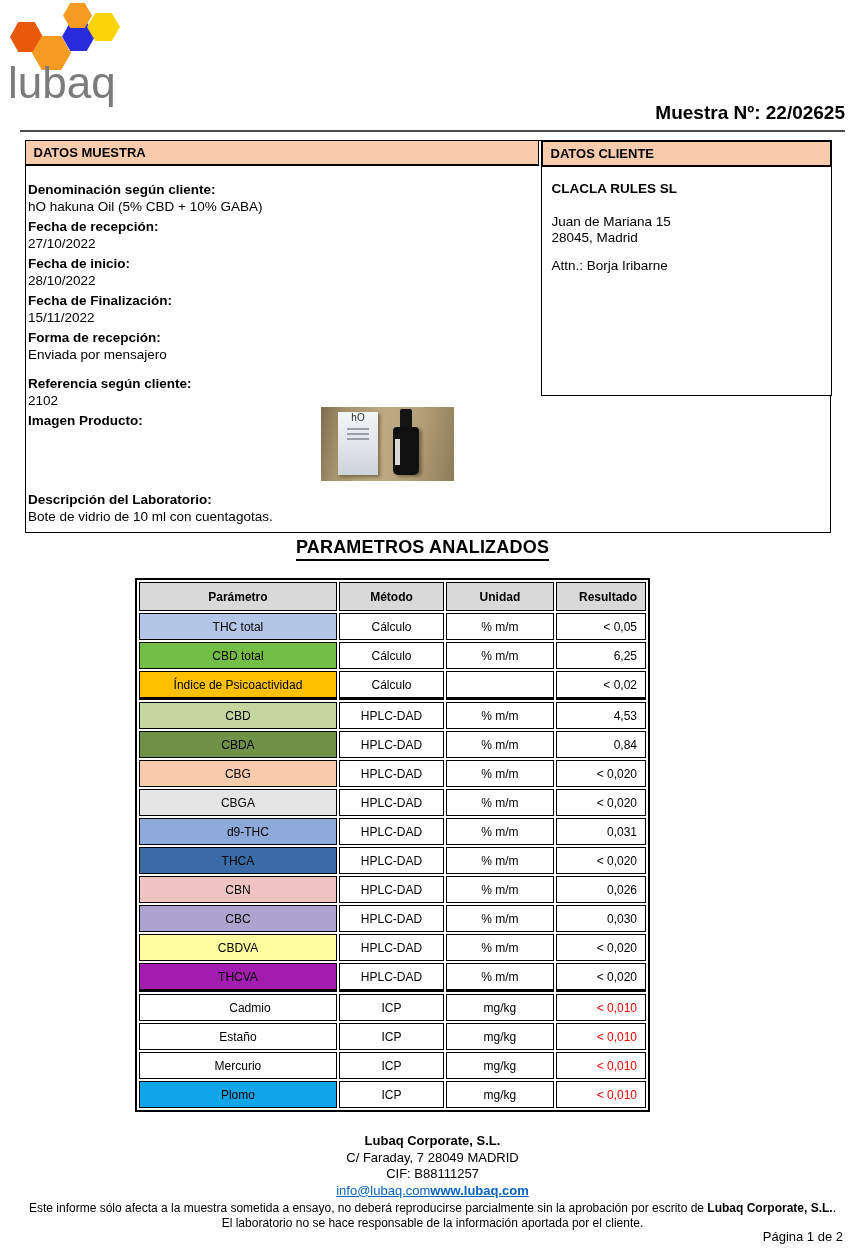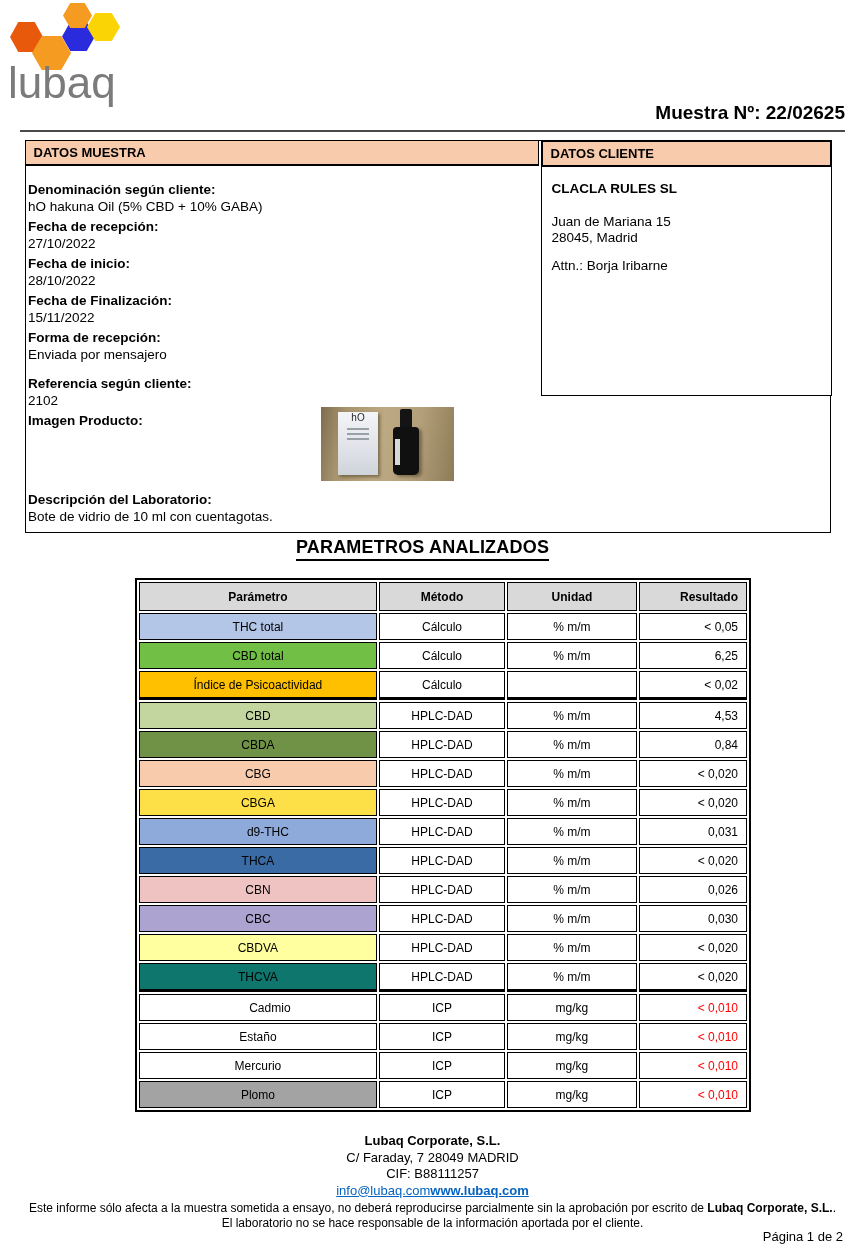--- a/index.html
+++ b/index.html
@@ -79,21 +79,21 @@
   .pp-body { position:absolute; left:0; top:18px; width:26px; height:48px; background:#101010; border-radius:4px 4px 5px 5px; box-shadow:3px 2px 3px rgba(60,45,20,.45); }
   .pp-label{ position:absolute; left:2px; top:30px; width:5px; height:26px; background:#d8d8d8; }
 
   
   .table-title-wrap { position:absolute; left:135px; top:537px; width:575px; text-align:center; }
   .table-title {
     display:inline-block; font-size:18px; font-weight:bold;
     border-bottom:2.5px solid #000; padding-bottom:1px; letter-spacing:.2px;
   }
   table.params {
-    position:absolute; left:135px; top:578px; width:616px;
+    position:absolute; left:135px; top:578px; width:515px;
     border-collapse:separate; border-spacing:2px; border:2px solid #000;
     background:#fff; table-layout:fixed;
   }
   table.params th, table.params td {
     border:1px solid #000; font-size:12px; height:25px; padding:0 8px;
     text-align:center; overflow:hidden; white-space:nowrap;
   }
   table.params th { background:#D9D9D9; font-weight:bold; height:27px; border-bottom:1.5px solid #000; }
   table.params th.col-result, table.params td.result { text-align:right; }
   table.params tr.group-end td { border-bottom:3px solid #000; }
@@ -241,21 +241,21 @@
   </tr>
 
   <tr>
     <td class="param" style="background: rgb(248, 203, 173);">CBG</td>
     <td class="method">HPLC-DAD</td>
     <td class="unit">% m/m</td>
     <td class="result" style="color: rgb(0, 0, 0);">&lt; 0,020</td>
   </tr>
 
   <tr>
-    <td class="param" style="background: #fde047;">CBGA</td>
+    <td class="param" style="background: #e5e5e5;">CBGA</td>
     <td class="method">HPLC-DAD</td>
     <td class="unit">% m/m</td>
     <td class="result" style="color: rgb(0, 0, 0);">&lt; 0,020</td>
   </tr>
 
   <tr>
     <td class="param" style="background: rgb(142, 170, 219); padding-left: 28px;">d9-THC</td>
     <td class="method">HPLC-DAD</td>
     <td class="unit">% m/m</td>
     <td class="result" style="color: rgb(0, 0, 0);">0,031</td>
@@ -283,21 +283,21 @@
   </tr>
 
   <tr>
     <td class="param" style="background: rgb(255, 255, 159);">CBDVA</td>
     <td class="method">HPLC-DAD</td>
     <td class="unit">% m/m</td>
     <td class="result" style="color: rgb(0, 0, 0);">&lt; 0,020</td>
   </tr>
 
   <tr class="group-end">
-    <td class="param" style="background: #0f766e;">THCVA</td>
+    <td class="param" style="background: #a21caf;">THCVA</td>
     <td class="method">HPLC-DAD</td>
     <td class="unit">% m/m</td>
     <td class="result" style="color: rgb(0, 0, 0);">&lt; 0,020</td>
   </tr>
 
   <tr>
     <td class="param" style="background: rgb(255, 255, 255); padding-left: 32px;">Cadmio</td>
     <td class="method">ICP</td>
     <td class="unit">mg/kg</td>
     <td class="result" style="color: rgb(255, 0, 0);">&lt; 0,010</td>
@@ -311,21 +311,21 @@
   </tr>
 
   <tr>
     <td class="param" style="background: rgb(255, 255, 255);">Mercurio</td>
     <td class="method">ICP</td>
     <td class="unit">mg/kg</td>
     <td class="result" style="color: rgb(255, 0, 0);">&lt; 0,010</td>
   </tr>
 
   <tr>
-    <td class="param" style="background: #a3a3a3;">Plomo</td>
+    <td class="param" style="background: #0ea5e9;">Plomo</td>
     <td class="method">ICP</td>
     <td class="unit">mg/kg</td>
     <td class="result" style="color: rgb(255, 0, 0);">&lt; 0,010</td>
   </tr>
 </tbody>
 </table>
 
 <div class="footer">
   <p class="f-bold">Lubaq Corporate, S.L.</p>
   <p>C/ Faraday, 7 28049 MADRID</p>

